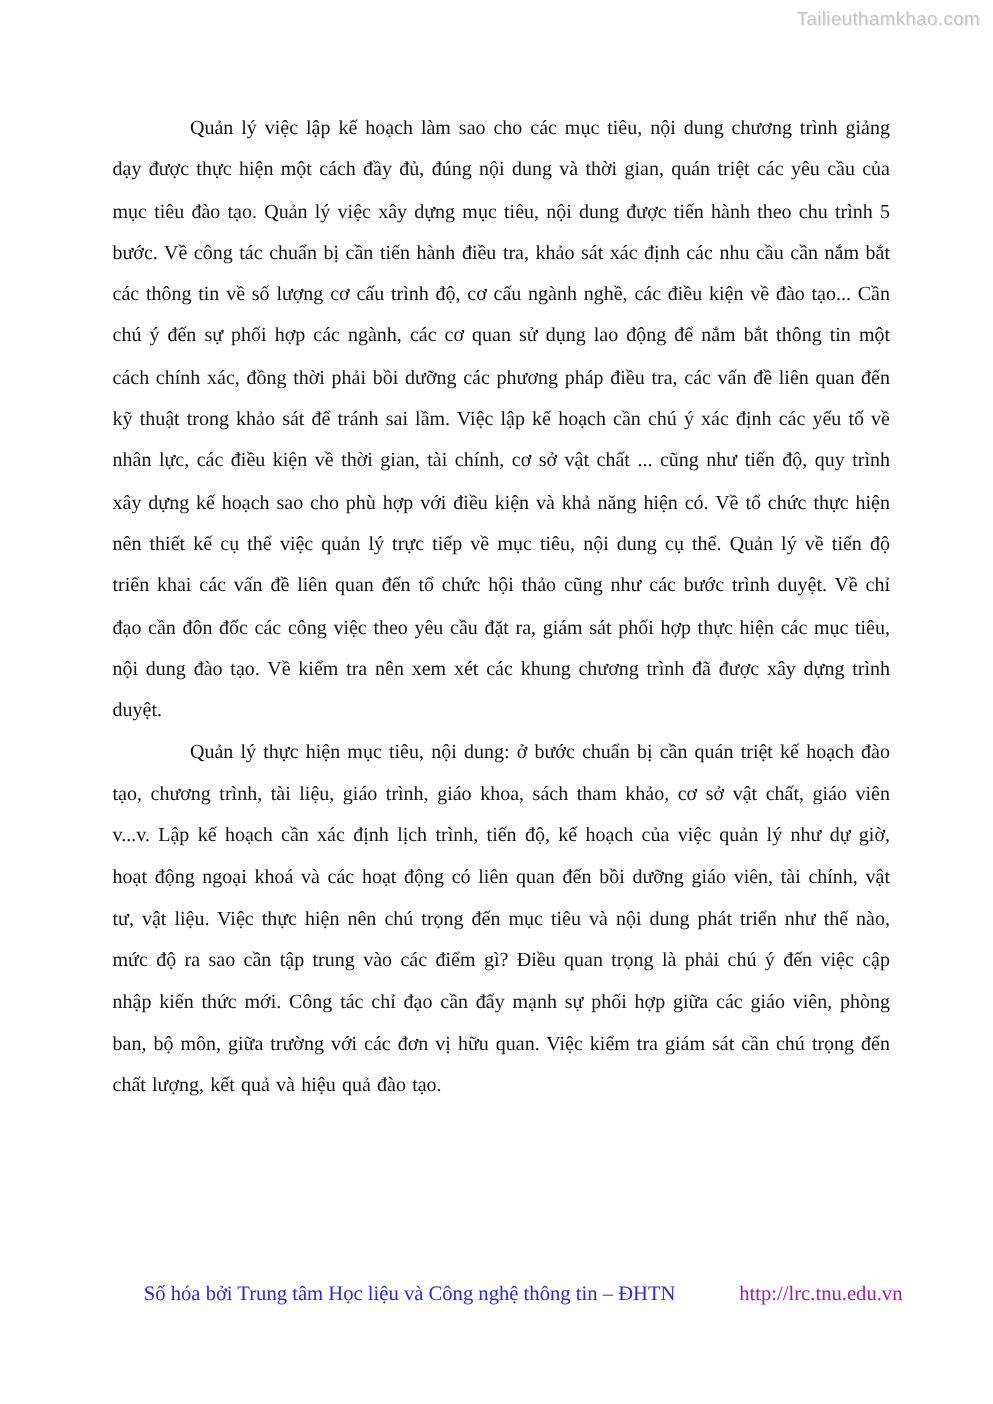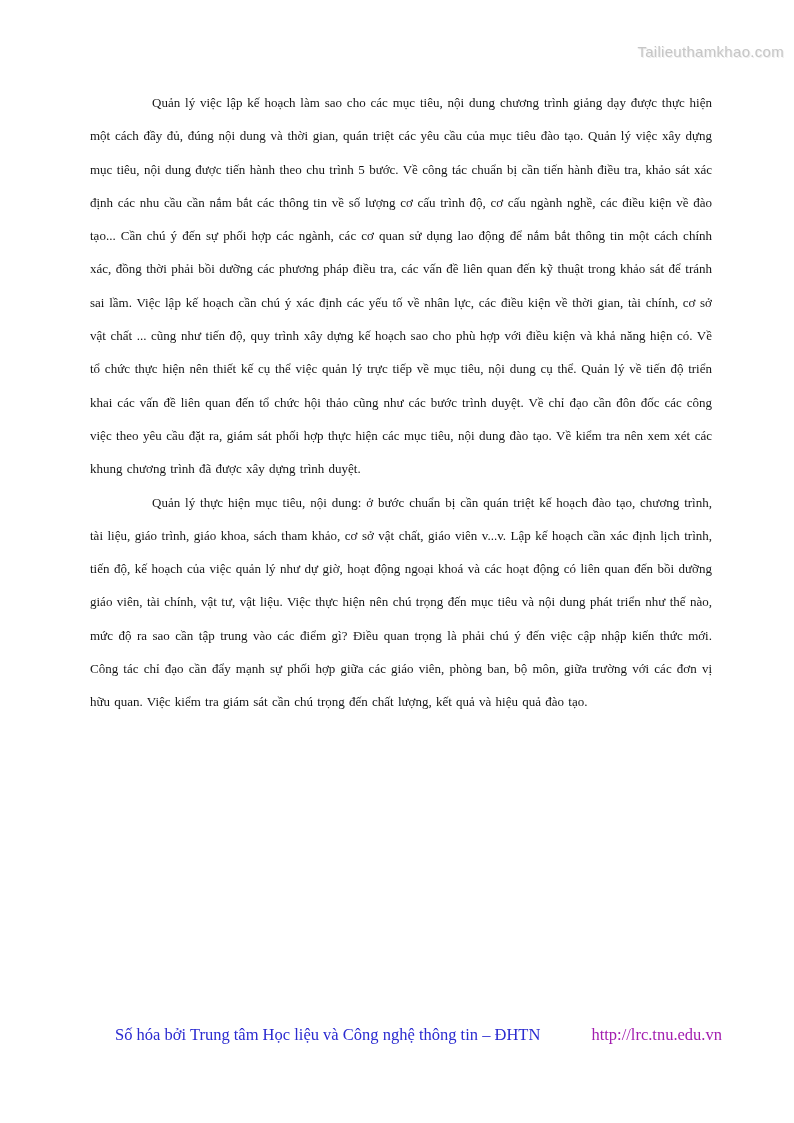--- a/index.html
+++ b/index.html
@@ -17,29 +17,28 @@
   }
   .watermark {
     position: absolute;
     top: 7px;
     right: 10px;
     font-family: "Liberation Sans", "DejaVu Sans", sans-serif;
     font-size: 15px;
     color: #c6c6c6;
     text-shadow: 1px 1px 0 #ededed, -0.5px -0.5px 0 #fafafa;
     letter-spacing: 0.3px;
-    margin-top: 36px;
   }
   .content {
     position: absolute;
     left: 90px;
     top: 86px;
     width: 622px;
     color: #151515;
-    font-size: 13px;
+    font-size: 16px;
     line-height: 33.3px;
     text-align: justify;
   }
   .content p {
     margin: 0;
     text-indent: 62px;
     word-spacing: 1px;
   }
   .footer {
     position: absolute;

